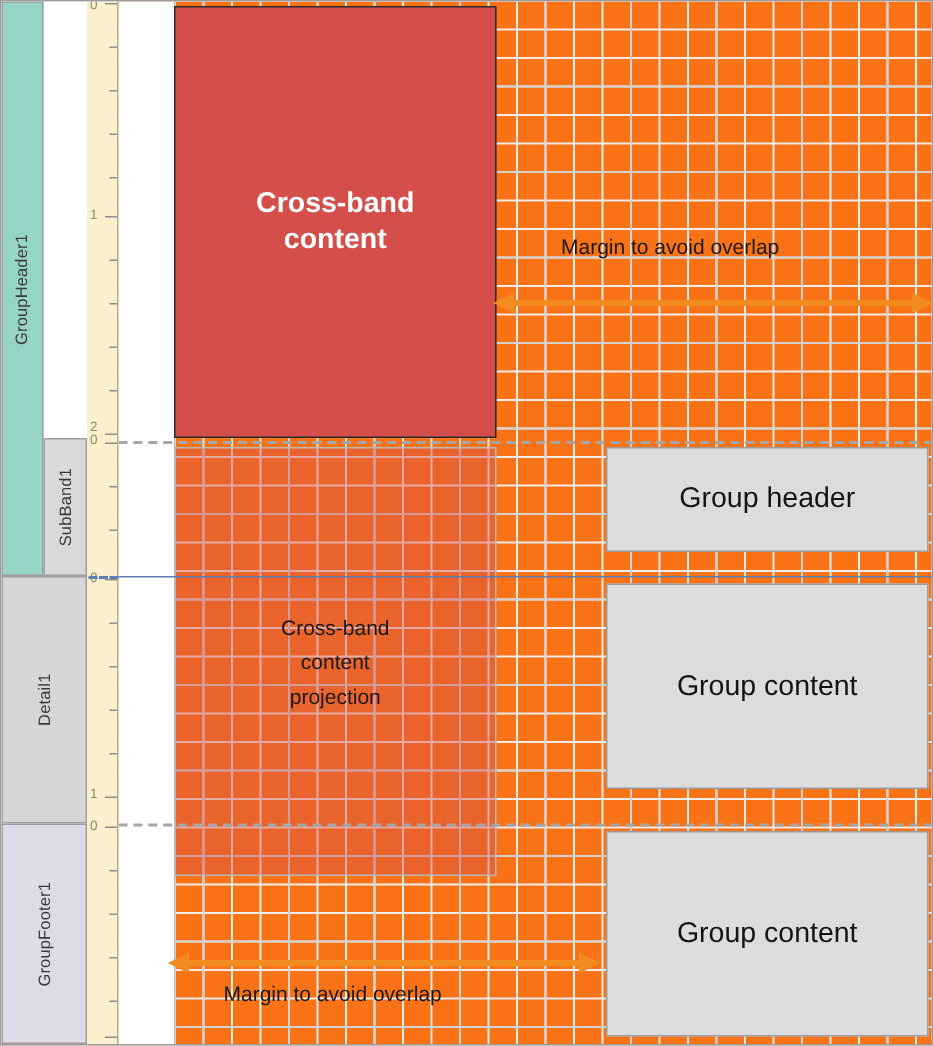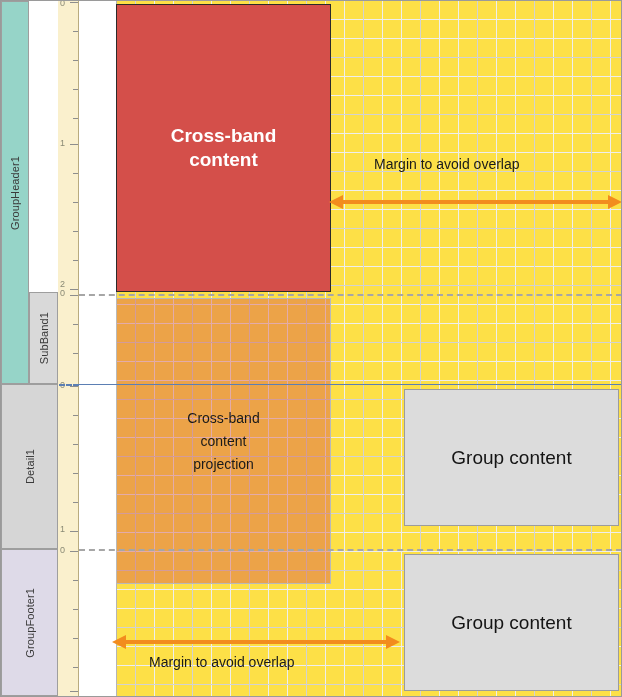--- a/index.html
+++ b/index.html
@@ -48,21 +48,21 @@
   .ruler .tick.major{width:8px;}
   .ruler .tick.minor{width:5px;}
   .ruler .num{
     position:absolute;left:2px;font-size:9px;color:#8a8a75;
     line-height:9px;
   }
 
   
   .canvas{
     position:absolute;left:78px;top:0;width:543px;height:695px;
-    background:#fde047;
+    background:#f97316;
     overflow:hidden;
   }
   .gridlayer{
     position:absolute;left:0;top:0;width:543px;height:695px;
     background-image:
       linear-gradient(to right, #d2d2d2 1px, transparent 1px),
       linear-gradient(to bottom, #d2d2d2 1px, transparent 1px),
       linear-gradient(to right, #eeeeee 1px, transparent 1px),
       linear-gradient(to bottom, #eeeeee 1px, transparent 1px);
     background-size:57px 57px, 57px 57px, 19px 19px, 19px 19px;
@@ -187,20 +187,23 @@
       <div>Cross-band</div>
       <div>content</div>
     </div>
 
     <div class="el projection" style="left:37px;top:297px;width:215px;height:286px;flex-direction:column;">
       <div>Cross-band</div>
       <div>content</div>
       <div>projection</div>
     </div>
 
+    <div class="el graybox" style="left:325px;top:297px;width:215px;height:70px;">
+      <span>Group header</span>
+    </div>
 
     <div class="el graybox" style="left:325px;top:388px;width:215px;height:137px;">
       <span>Group content</span>
     </div>
 
     <div class="el graybox" style="left:325px;top:553px;width:215px;height:137px;">
       <span>Group content</span>
     </div>
 
     <div class="sep-dashed" style="left:0px;top:293px;width:543px;"></div>

